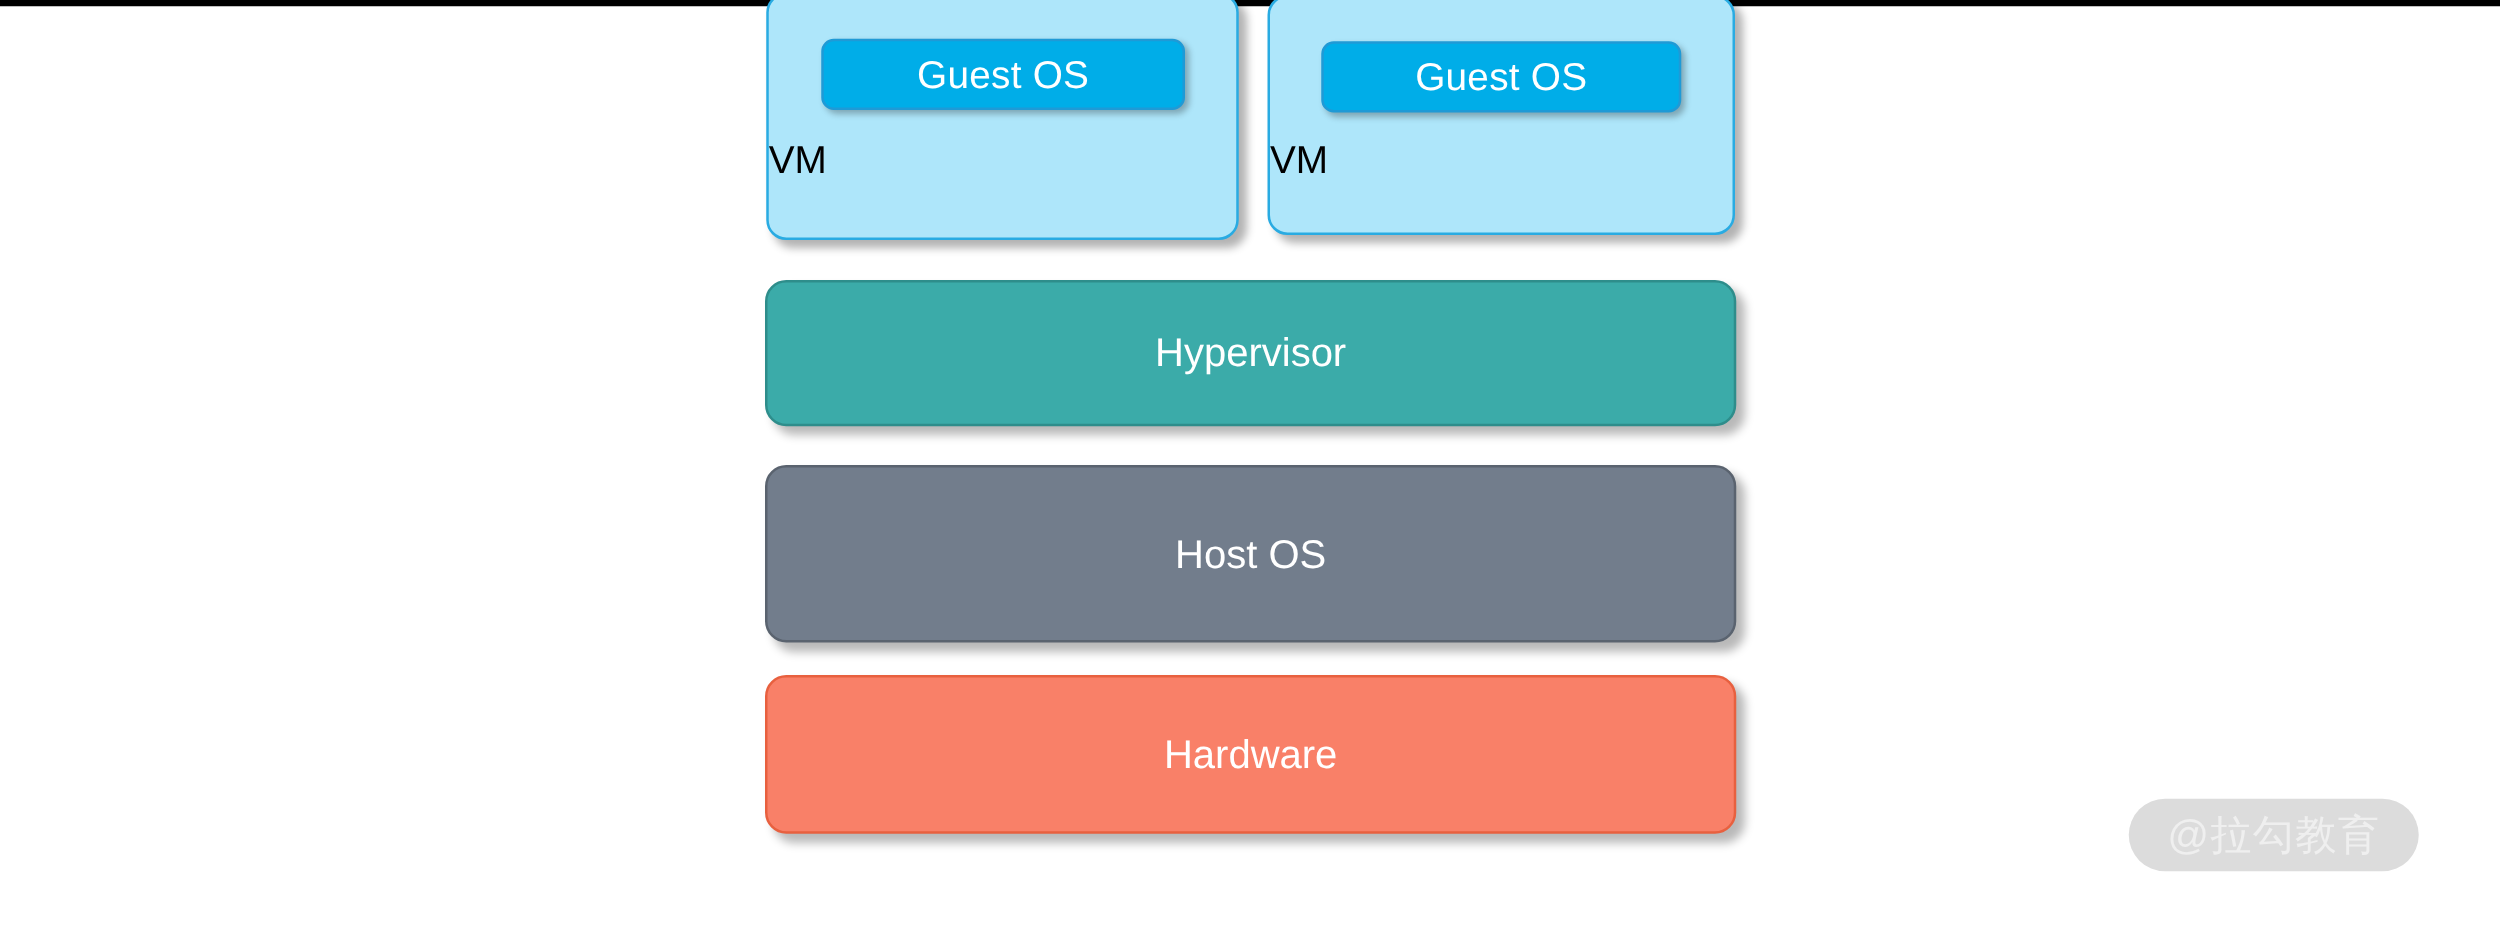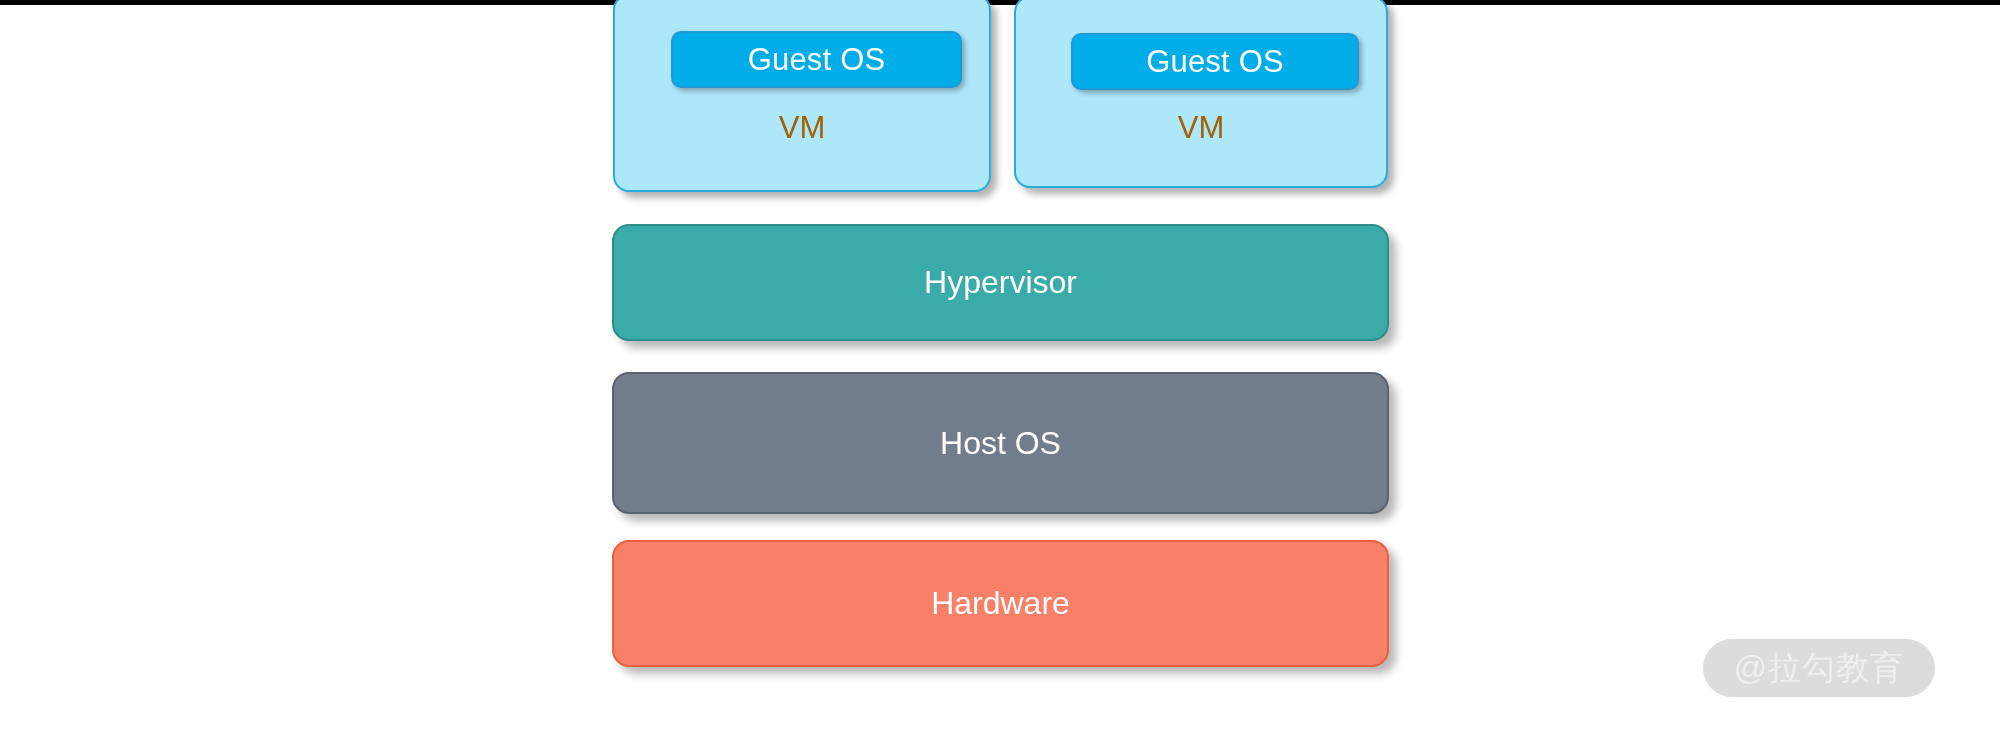--- a/index.html
+++ b/index.html
@@ -47,31 +47,30 @@
     background: #00ADE8;
     border: 2px solid #1F9AD6;
     border-radius: 10px;
     box-shadow: 3px 3px 5px rgba(0,0,0,0.28);
     display: flex;
     align-items: center;
     justify-content: center;
     color: #ffffff;
     font-size: 31px;
     letter-spacing: 0.2px;
-    margin-left: 14px;
   }
   #vm-box-1 .guest-os-box { left: 42px; top: 35px; width: 291px; height: 57px; }
   #vm-box-2 .guest-os-box { left: 41px; top: 35px; width: 288px; height: 57px; }
 
   .vm-label {
     position: absolute;
     left: 0;
     width: 100%;
-    text-align: center;
-    color: #a16207;
+    text-align: left;
+    color: #000000;
     font-size: 31px;
   }
   #vm-box-1 .vm-label { top: 114px; }
   #vm-box-2 .vm-label { top: 112px; }
 
   
   .layer-bar {
     position: absolute;
     left: 612px;
     width: 777px;

